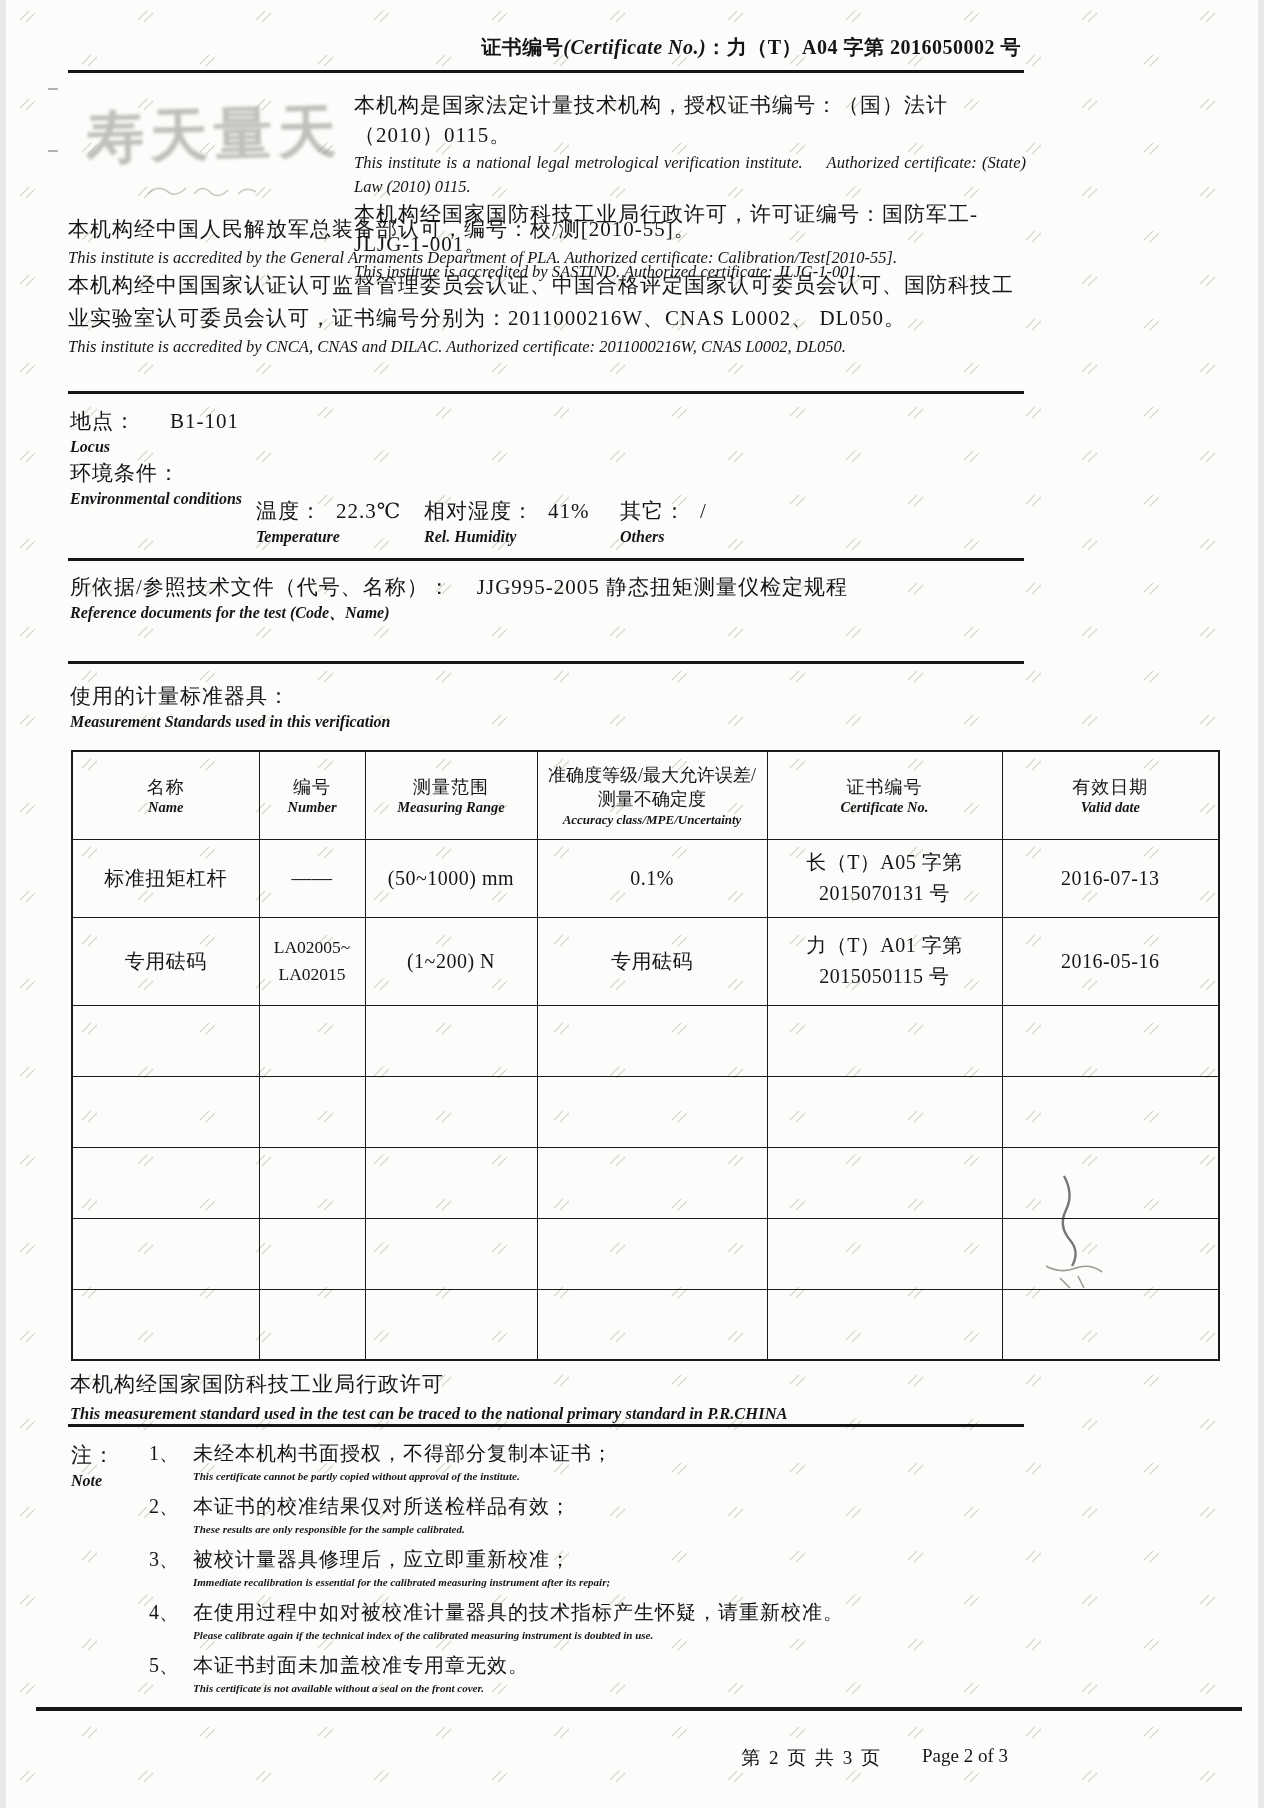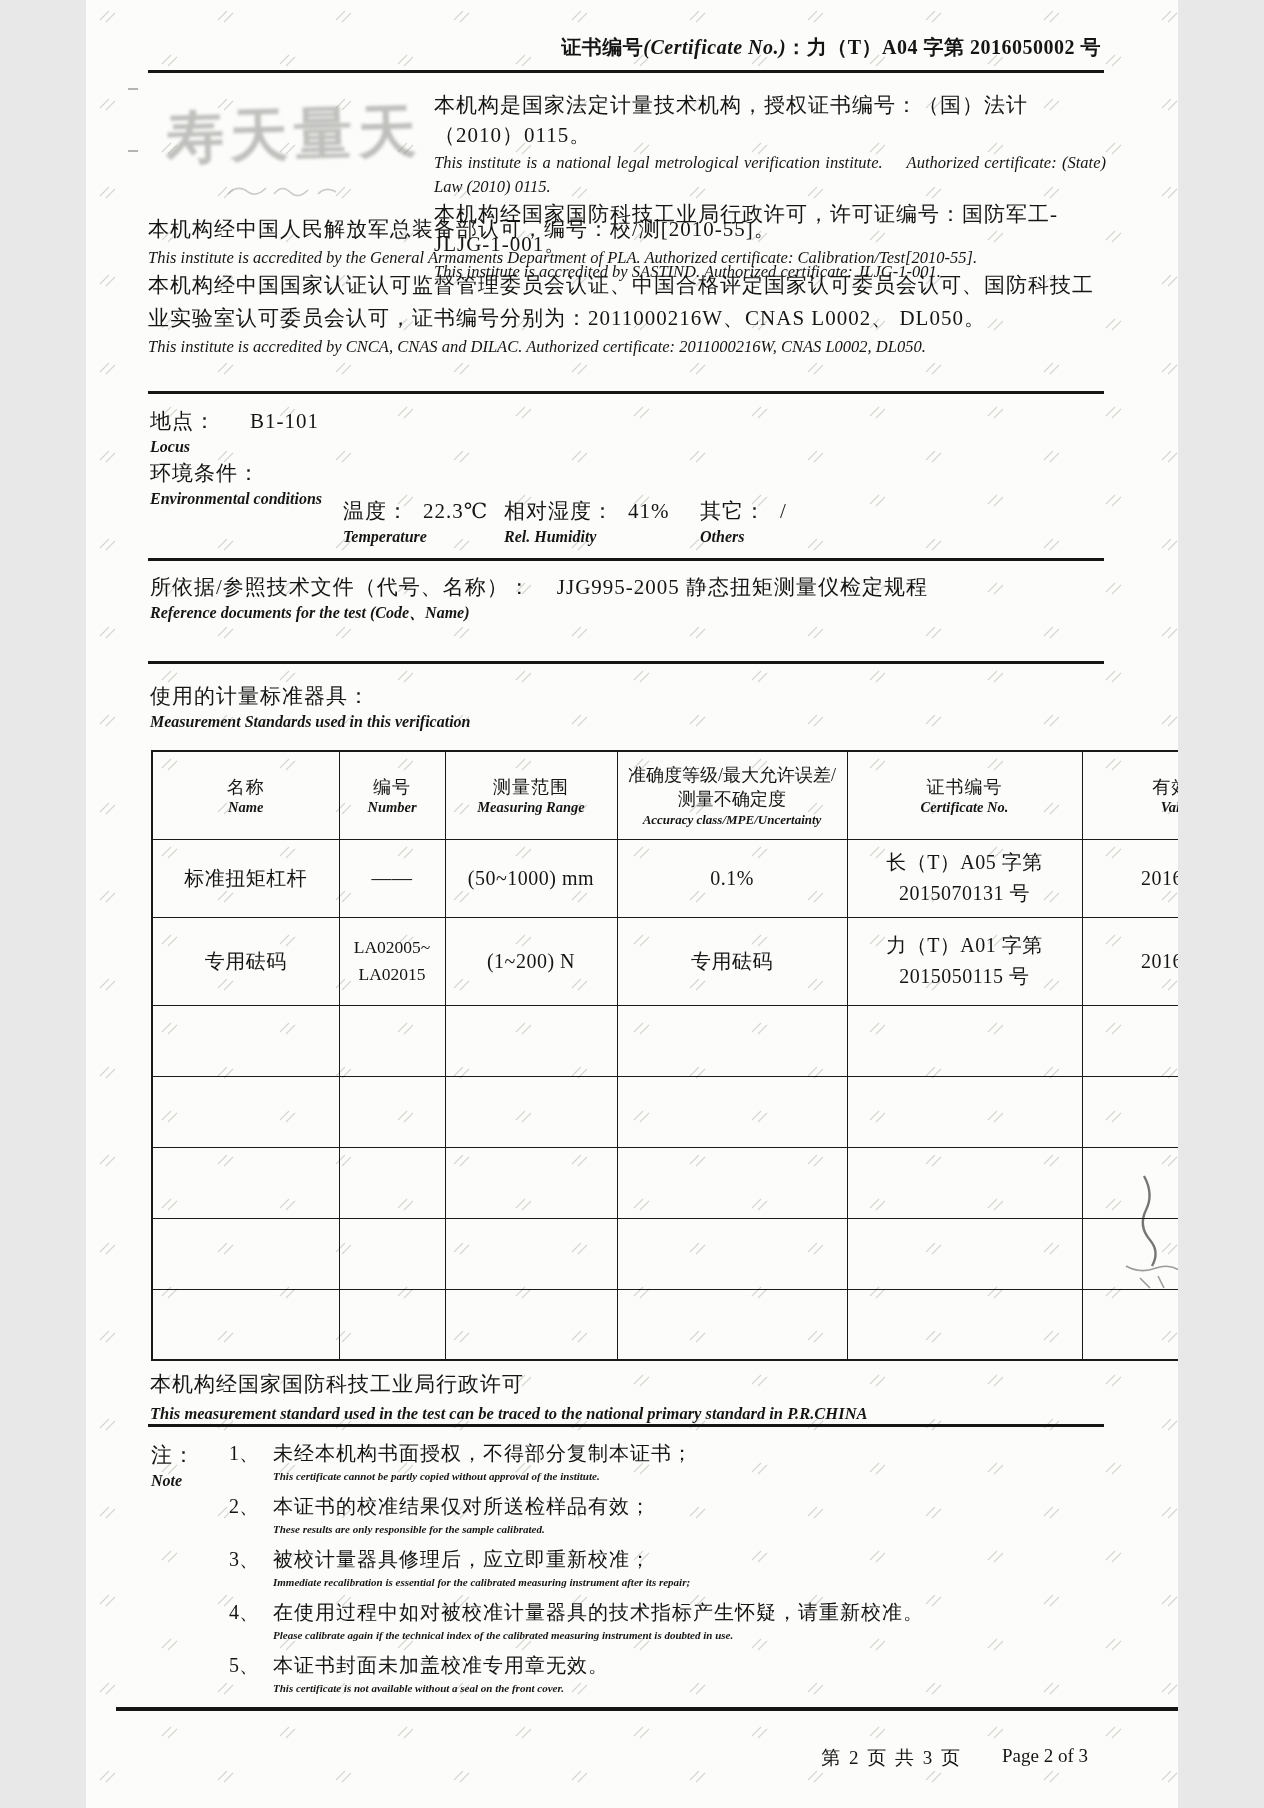--- a/index.html
+++ b/index.html
@@ -1,19 +1,19 @@
 <!DOCTYPE html>
 <html><head>
 <meta charset="utf-8">
 <style>
   * { box-sizing: border-box; margin: 0; padding: 0; }
   html,body { background:#e8e8e8; }
   body { font-family:"Liberation Serif","DejaVu Serif",serif; color:#151515; }
   .page {
-    position:relative; width:1092px; height:1808px; margin:0 auto;
+    position:relative; width:1252px; height:1808px; margin:0 auto;
     background:#fcfcfa; overflow:hidden;
   }
   .wm { position:absolute; inset:0; z-index:0; pointer-events:none; }
   .layer { position:absolute; z-index:1; }
 
   
   .cert-header { top:34px; left:62px; width:953px; text-align:right;
     font-size:20px; font-weight:bold; letter-spacing:.5px; white-space:nowrap; }
   .cert-header .en-inline { font-style:italic; font-weight:bold; }
   .rule { background:#161616; }
@@ -34,21 +34,21 @@
 
   .accred { top:213px; left:62px; width:958px; }
   .accred .zh { line-height:1.55; }
   .rule-2 { top:391px; left:62px; width:956px; height:2.5px; }
 
   
   .locus-sec { top:406px; left:64px; }
   .locus-row .val { margin-left:34px; }
   .env-group { position:absolute; z-index:1; top:496px; }
   .env-group .val { margin-left:14px; }
-  .g-temp { left:250px;margin-left:7px; } .g-hum { left:418px; } .g-oth { left:614px; }
+  .g-temp { left:250px; } .g-hum { left:418px; } .g-oth { left:614px; }
   .rule-3 { top:558px; left:62px; width:956px; height:2.5px; }
 
   
   .ref-sec { top:572px; left:64px; }
   .ref-sec .val { margin-left:26px; }
   .rule-4 { top:661px; left:62px; width:956px; height:2.5px; }
 
   
   .std-title { top:681px; left:64px; }
   table.std { position:absolute; z-index:1; top:750px; left:65px; width:1147px;

